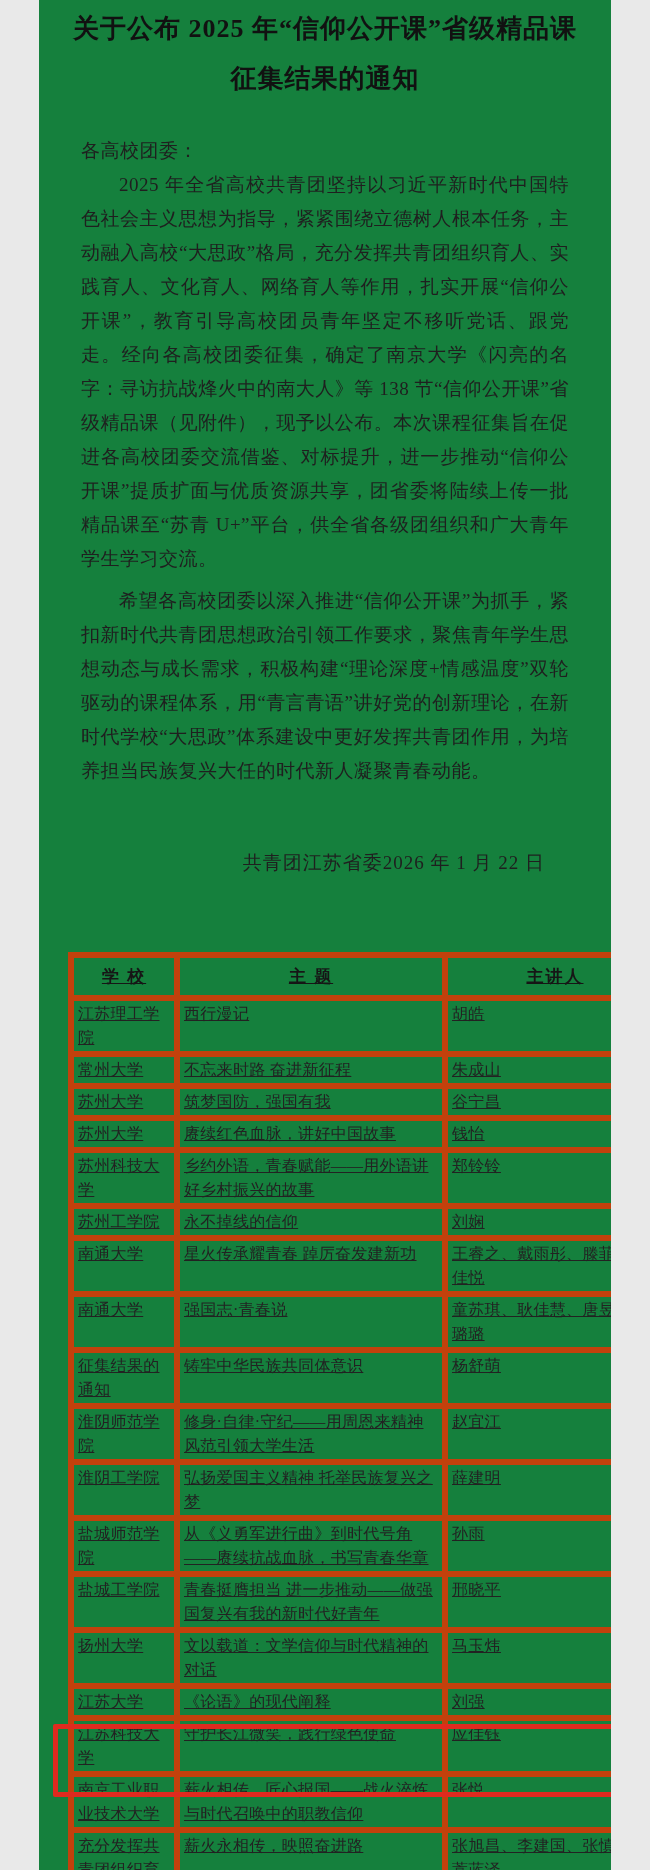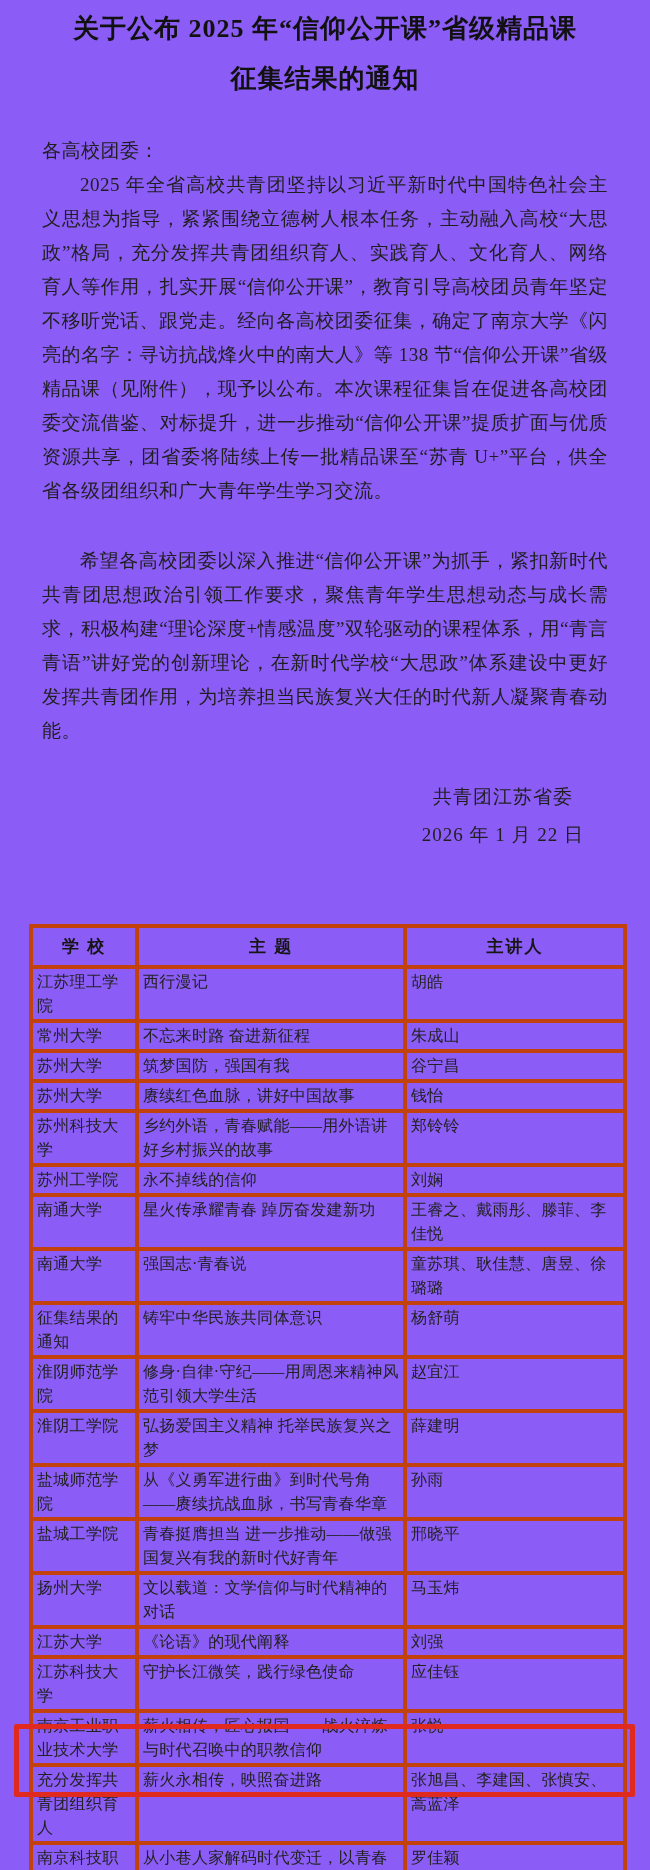--- a/index.html
+++ b/index.html
@@ -1,21 +1,21 @@
 <!DOCTYPE html>
 <html><head>
 <meta charset="utf-8">
 <style>
   html, body { margin: 0; padding: 0; background: #e9e9e9; }
   .page {
     position: relative;
-    width: 650px;
+    width: 572px;
     height: 1870px;
     margin: 0 auto;
-    background: #8b5cf6;
+    background: #15803d;
     overflow: hidden;
     font-family: "Liberation Serif", "DejaVu Serif", serif;
     color: #1f1f1f;
   }
   .title {
     margin: 0;
     padding-top: 4px;
     text-align: center;
     font-size: 26px;
     font-weight: 700;
@@ -32,55 +32,55 @@
     letter-spacing: 0.5px;
   }
   .para {
     margin: 0;
     font-size: 19px;
     line-height: 34px;
     letter-spacing: 0.5px;
     text-align: justify;
     text-indent: 2em;
   }
-  .para-2 { margin-top: 36px; }
+  .para-2 { margin-top: 8px; }
   .attachment {
     margin: 28px 0 0 0;
     font-size: 19px;
     line-height: 34px;
     letter-spacing: 0.5px;
     text-indent: 2em;
   }
   .signature {
-    margin-top: 30px;
+    margin-top: 56px;
     margin-right: 24px;
     display: flex;
-    flex-direction: column;
     align-items: center;
     margin-left: auto;
     width: fit-content;
     font-size: 19px;
     line-height: 38px;
     letter-spacing: 1px;
   }
   .course-table {
     margin-top: 70px;
     margin-left: 29px;
     width: 594px;
     border-collapse: collapse;
     table-layout: fixed;
     font-size: 16px;
   }
   .course-table col.col-school { width: 106px; }
   .course-table col.col-topic  { width: 268px; }
   .course-table col.col-speaker{ width: 220px; }
   .course-table th, .course-table td {
-    border: 4px solid #c2410c;
+    border: 6px solid #c2410c;
     vertical-align: top;
     text-align: left;
+    text-decoration: underline;
   }
   .course-table { border: 2px solid #2e2e2e; }
   .course-table th {
     font-size: 17px;
     font-weight: 700;
     text-align: center;
     padding: 7px 4px;
     letter-spacing: 2px;
     color: #161616;
   }

